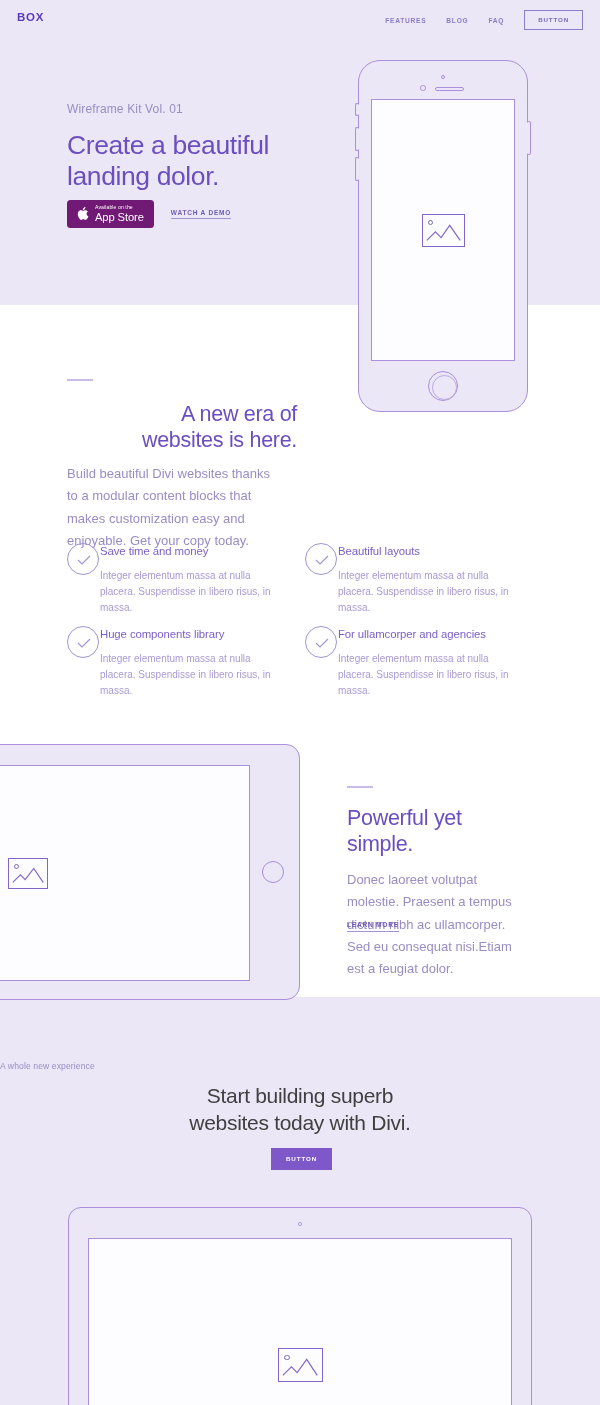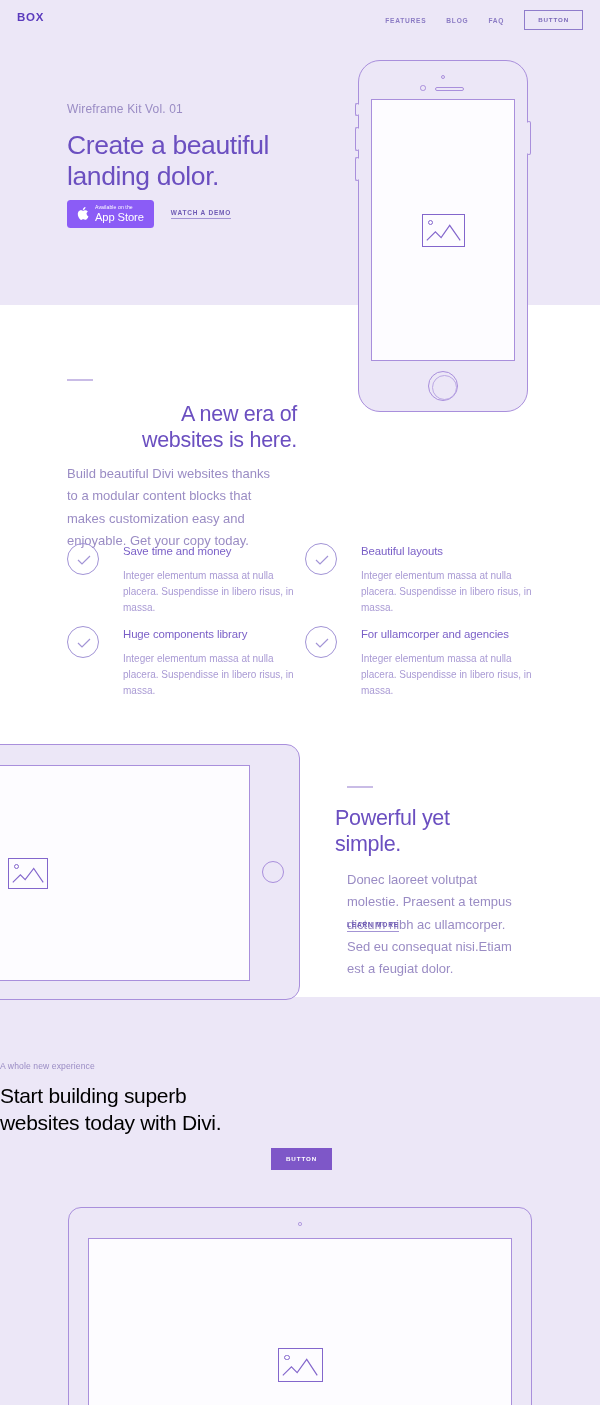--- a/index.html
+++ b/index.html
@@ -62,21 +62,21 @@
   .h1 {
     font-size: 26.5px; line-height: 1.17; color: #6b4fc0;
     font-weight: 400; letter-spacing: -0.4px;
   }
   .hero-actions {
     position: absolute; left: 67px; top: 200px;
     display: flex; align-items: center; gap: 17px;
   }
   .appstore {
     display: flex; align-items: center; gap: 6px;
-    background: #8b5cf6; border-radius: 3.5px;
+    background: #701a75; border-radius: 3.5px;
     padding: 5px 10px 5px 9px; cursor: pointer; text-decoration: none;
   }
   .apple-glyph { width: 13px; height: 15px; flex: none; }
   .as-txt { display: flex; flex-direction: column; line-height: 1; }
   .as-small { font-size: 5.1px; color: #fff; letter-spacing: 0.1px; margin-bottom: 1.5px; }
   .as-big { font-size: 11.2px; color: #fff; font-weight: 500; letter-spacing: -0.1px; }
   .watch-demo {
     font-size: 6.5px; font-weight: bold; letter-spacing: 0.8px;
     color: #6f5bb5; text-decoration: none;
     border-bottom: 1px solid #a394d4; padding-bottom: 2.5px;
@@ -149,21 +149,21 @@
   }
   .s2-title { left: 67px; top: 402px; width: 230px; text-align: right; }
   .body-txt {
     position: absolute; font-size: 13px; line-height: 1.72;
     color: #9a8cc4;
   }
   .s2-body { left: 67px; top: 463px; width: 215px; }
 
   
   .feat {
-    position: absolute; display: flex; align-items: flex-start; gap: 24px;
+    position: absolute; display: flex; align-items: flex-start; gap: 1px;
   }
   .f1 { left: 67px; top: 543px; }
   .f2 { left: 305px; top: 543px; }
   .f3 { left: 67px; top: 626px; }
   .f4 { left: 305px; top: 626px; }
   .check-circle {
     width: 32px; height: 32px; flex: none;
     border: 1.2px solid #a294d6; border-radius: 50%;
     position: relative;
   }
@@ -193,39 +193,39 @@
     position: absolute; right: 15px; top: 50%; margin-top: -11px;
     width: 22px; height: 22px;
     border: 1.2px solid #a98fdc; border-radius: 50%;
   }
   .ph-tablet {
     position: absolute; left: 50%; top: 50%;
     width: 40px; height: 31px; margin-left: -20px; margin-top: -15.5px;
   }
   .ph-tablet .sun { left: 5px; top: 5px; width: 5px; height: 5px; }
 
-  .s3-title { left: 335px; top: 806px; width: 220px; }
+  .s3-title { left: 347px; top: 806px; width: 220px; }
   .s3-body { left: 347px; top: 869px; width: 180px; }
   .learn-more {
     position: absolute; left: 347px; top: 921px;
     font-size: 6.6px; font-weight: bold; letter-spacing: 0.75px;
     color: #6f5bb5; text-decoration: none;
     border-bottom: 1px solid #a394d4; padding-bottom: 2.5px;
   }
 
   
   .cta-eyebrow {
     position: absolute; left: 0; top: 1061px; width: 600px;
     text-align: left; font-size: 8.6px; color: #9a8cc4;
     letter-spacing: 0.1px;
   }
   .cta-title {
     position: absolute; left: 0; top: 1082px; width: 600px;
-    text-align: left; font-size: 21px; line-height: 1.3;
-    color: #000000; font-weight: 400; letter-spacing: -0.3px;
+    text-align: center; font-size: 21px; line-height: 1.3;
+    color: #404040; font-weight: 400; letter-spacing: -0.3px;
   }
   .cta-btn {
     position: absolute; left: 50%; top: 1148px; margin-left: -29px;
     background: #7e57c8; color: #ffffff; border: none;
     font-size: 6.2px; font-weight: bold; letter-spacing: 0.9px;
     padding: 8px 15px; cursor: pointer; line-height: 1;
     font-family: "Liberation Sans", sans-serif;
   }
 
   

